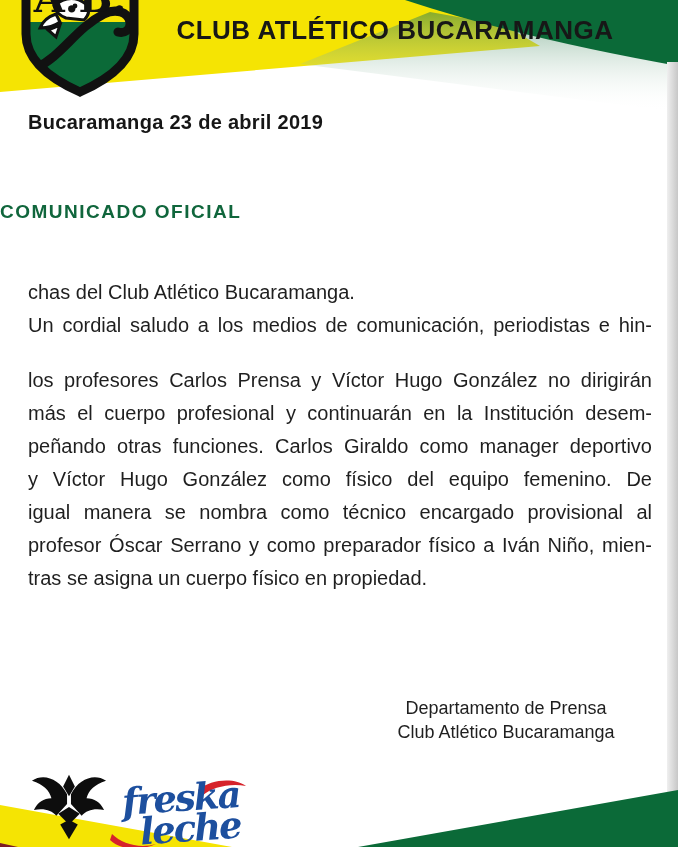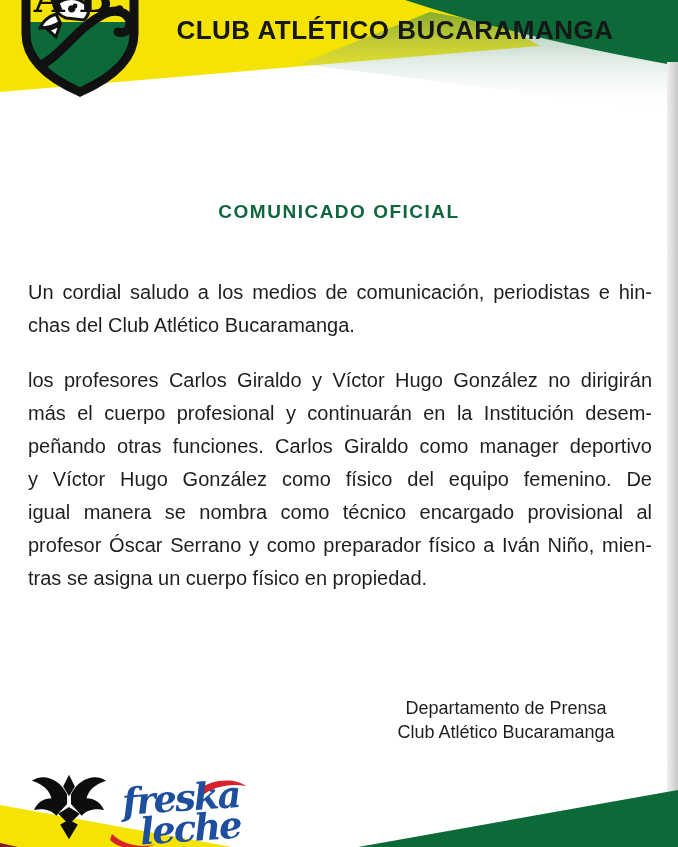--- a/index.html
+++ b/index.html
@@ -23,21 +23,21 @@
     background:linear-gradient(to right,#efefef,#c7c7c7);
   }
 
   
   .dateline {
     position:absolute; top:111px; left:28px;
     font-size:20px; font-weight:bold; color:#161616; letter-spacing:0.3px;
   }
   .doc-title {
     position:absolute; top:201px; left:0; width:100%;
-    text-align:center; font-size:19px; font-weight:bold;
+    text-align:left; font-size:19px; font-weight:bold;
     letter-spacing:1.5px; color:#10663C;
   }
   .body-paragraphs { position:absolute; top:276px; left:28px; width:624px; }
   .para { margin:0 0 22px 0; }
   .pline {
     font-size:20px; line-height:33px; color:#1f1f1f;
     text-align:justify; text-align-last:justify; white-space:normal;
   }
   .pline.last { text-align-last:left; }
   .signature {
@@ -100,30 +100,31 @@
       </g>
     </g>
     <path d="M12,4 L120,4 L120,78 Q120,112 66,136 Q12,112 12,78 Z" fill="none" stroke="#111" stroke-width="9"></path>
     <text x="66" y="56" text-anchor="middle" font-size="40" font-weight="bold" font-family="'DejaVu Serif', serif" fill="#111">A.B.</text>
   </svg>
 
   <div class="club-title">CLUB ATLÉTICO BUCARAMANGA</div>
 
   <div class="right-strip"></div>
 
+  <div class="dateline">Bucaramanga 23 de abril 2019</div>
 
   <div class="doc-title">COMUNICADO OFICIAL</div>
 
   <div class="body-paragraphs">
       <div class="para">
+        <div class="pline last">chas del Club Atlético Bucaramanga.</div>
         <div class="pline">Un cordial saludo a los medios de comunicación,  periodistas e hin-</div>
-        <div class="pline last">chas del Club Atlético Bucaramanga.</div>
       </div>
       <div class="para">
-        <div class="pline">los profesores Carlos Giraldo y Víctor Hugo González no dirigirán</div>
+        <div class="pline">los profesores Carlos Prensa y Víctor Hugo González no dirigirán</div>
         <div class="pline">más el cuerpo profesional y continuarán en la Institución desem-</div>
         <div class="pline">peñando otras funciones. Carlos Giraldo como manager deportivo</div>
         <div class="pline">y Víctor Hugo González como físico del equipo femenino. De</div>
         <div class="pline">igual manera se nombra como técnico encargado provisional al</div>
         <div class="pline">profesor Óscar Serrano y como preparador físico a Iván Niño, mien-</div>
         <div class="pline last">tras se asigna un cuerpo físico en propiedad.</div>
       </div>
     </div>
 
   <div class="signature">

